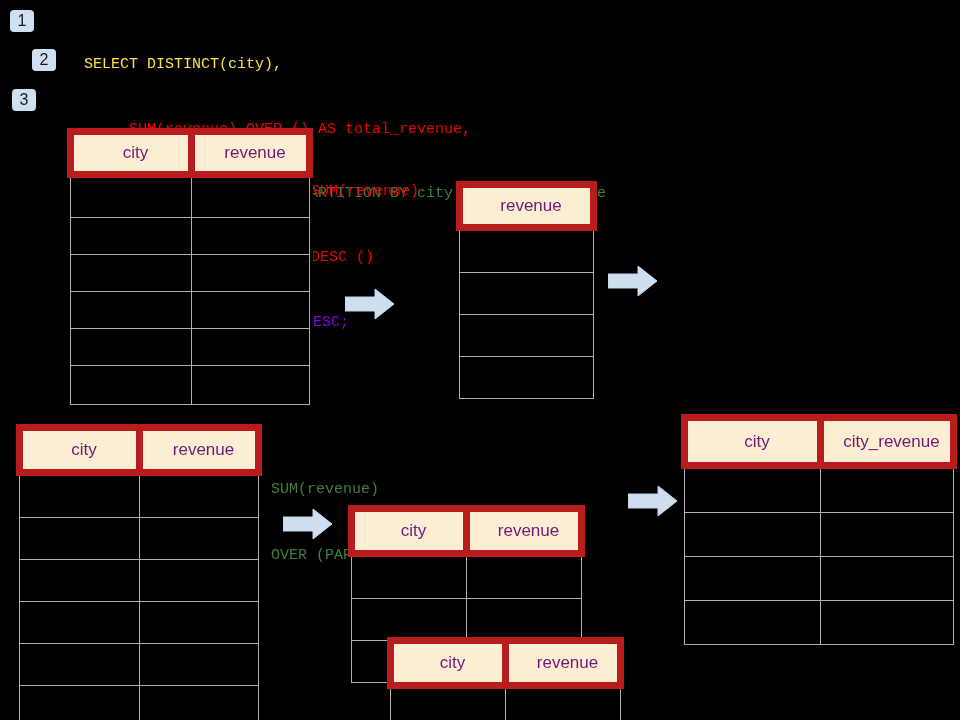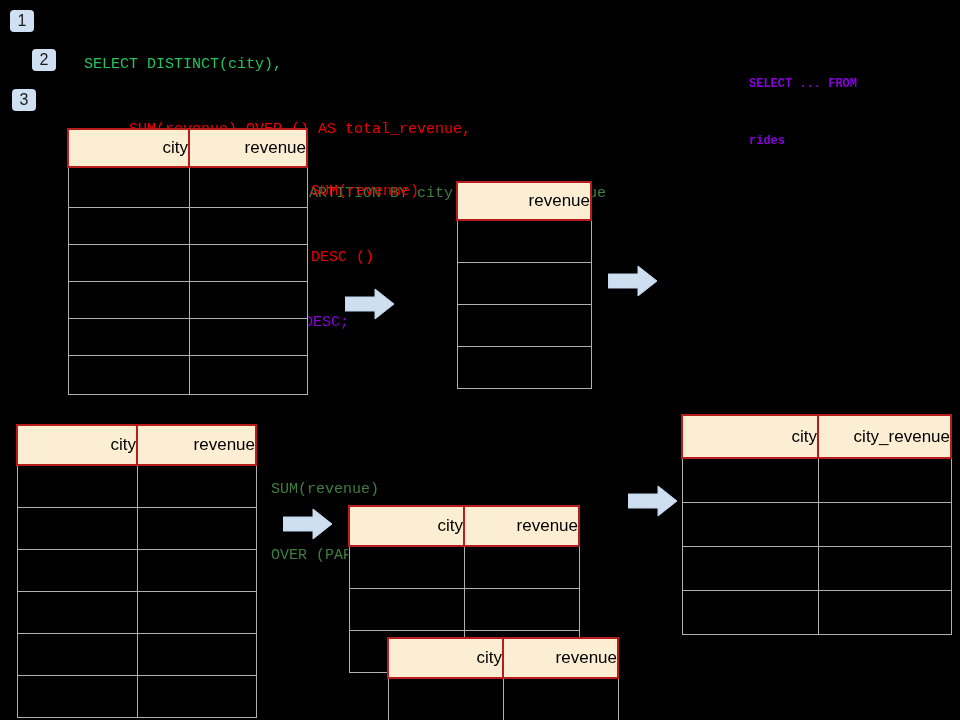--- a/index.html
+++ b/index.html
@@ -64,57 +64,53 @@
     border-collapse: collapse;
     table-layout: fixed;
     background: #000000;
   }
   .tbl td {
     border: 1px solid #b0b0b0;
     padding: 0;
     background: #000000;
   }
   .tbl th {
-    border: 2px solid #b91c1c;
+    border: 7px solid #b91c1c;
     background: #fceed2;
-    color: #000000;
+    color: #701a75;
     font-family: "Liberation Sans", sans-serif;
     font-weight: normal;
     font-size: 17px;
-    text-align: right;
+    text-align: center;
     padding: 0 0 0 9px;
   }
 
   
   .arrow {
     position: absolute;
     display: block;
   }
 </style>
 </head>
 <body>
 
 <div id="canvas">
 
   <div class="badge" style="left:10px; top:10px;">1</div>
   <div class="badge" style="left:32px; top:49px;">2</div>
   <div class="badge" style="left:12px; top:89px;">3</div>
 
   <div class="code" style="left:84px; top:11px;">
-    <div class="code-line" style="color:#22c55e; padding-left:0px;">SELECT DISTINCT(city),</div>
+    <div class="code-line" style="color:#fde047; padding-left:0px;">SELECT DISTINCT(city),</div>
     <div class="code-line" style="color:#ee0000; padding-left:45px;">SUM(revenue) OVER () AS total_revenue,</div>
     <div class="code-line" style="color:#3f7f3f; padding-left:45px;">SUM(revenue) OVER (PARTITION BY city) as city_revenue</div>
     <div class="code-line" style="color:#8800dd; padding-left:22px;">FROM rides</div>
     <div class="code-line" style="color:#8800dd; padding-left:22px;">ORDER by city_revenue DESC;</div>
   </div>
 
-  <div class="annot-small" style="left:749px; top:37px; color:#8800dd;">
-    <div>SELECT ... FROM</div>
-    <div>rides</div>
-  </div>
 
   <div class="annot" style="left:311px; top:137px; color:#ee0000;">
     <div>SUM(revenue)</div>
     <div>DESC ()</div>
   </div>
 
   <div class="annot" style="left:271px; top:435px; color:#3f7f3f;">
     <div>SUM(revenue)</div>
     <div>OVER (PARTITION</div>
   </div>

